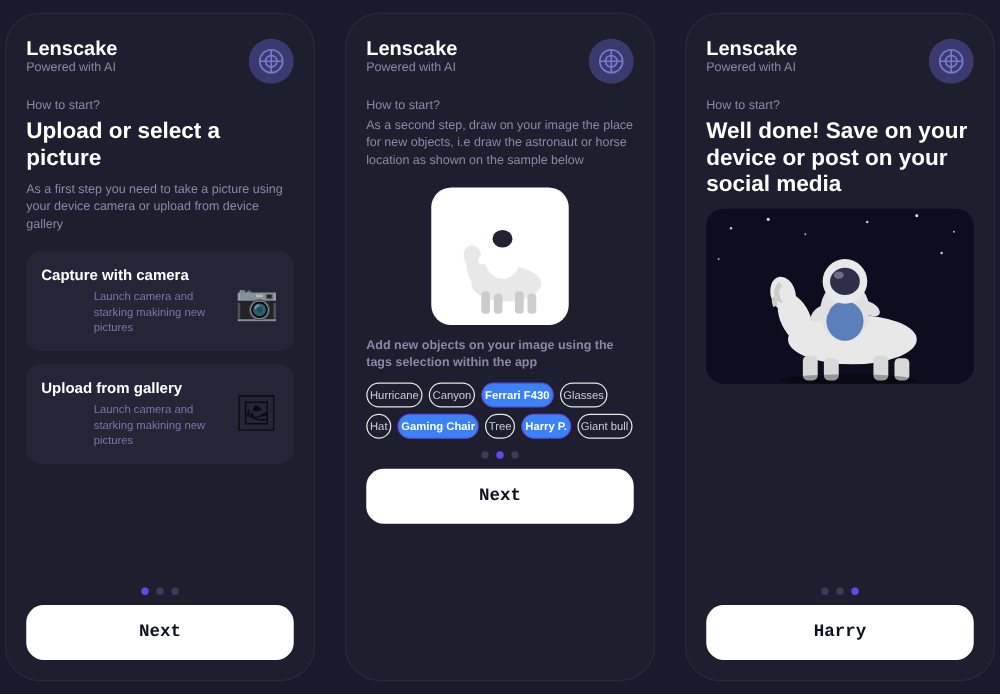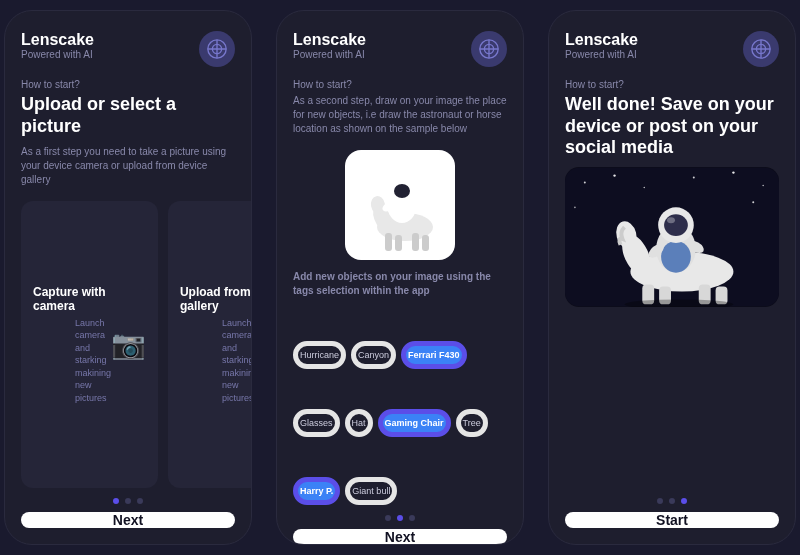--- a/index.html
+++ b/index.html
@@ -74,21 +74,21 @@
     }
     .description {
       color: #8888aa;
       font-size: 10px;
       line-height: 1.4;
       margin-bottom: 14px;
     }
     .content-area {
       flex: 1;
       display: flex;
-      flex-direction: row;
+      flex-direction: column;
       gap: 10px;
     }
     
     .option-card {
       background: #252538;
       border-radius: 12px;
       padding: 12px;
       display: flex;
       justify-content: space-between;
       align-items: center;
@@ -136,24 +136,23 @@
     .tags-container {
       display: flex;
       flex-wrap: wrap;
       gap: 5px;
     }
     .tag {
       padding: 4px 2px;
       border-radius: 20px;
       font-size: 9px;
       font-weight: 500;
-      border: 5px solid #e5e5e5;
+      border: 1px solid #e5e5e5;
       color: #ccccdd;
       background: transparent;
-      margin-top: 35px;
     }
     .tag.highlighted {
       background: #3b82f6;
       border-color: #5b4ee8;
       color: #ffffff;
       font-weight: bold;
     }
     
     .dots-container {
       display: flex;
@@ -169,25 +168,27 @@
     }
     .dot.active {
       background: #5b4ee8;
     }
     
     .next-btn {
       background: #ffffff;
       color: #111122;
       border: none;
       border-radius: 14px;
+      padding: 14px;
       width: 100%;
       font-size: 14px;
       font-weight: 700;
       cursor: pointer;
       text-align: center;
+      font-family: Liberation Mono, monospace;
     }
 
     
     .photo-result {
       width: 100%;
       height: 140px;
       border-radius: 14px;
       background: #0d0d1a;
       overflow: hidden;
       display: flex;
@@ -365,16 +366,16 @@
 
           <ellipse cx="115" cy="138" rx="55" ry="5" fill="#000000" opacity="0.3"></ellipse>
         </svg>
       </div>
     </div>
     <div class="dots-container">
       <div class="dot"></div>
       <div class="dot"></div>
       <div class="dot active"></div>
     </div>
-    <button class="next-btn">Start</button>
+    <button class="next-btn">Harry</button>
   </div>
 
 </div>
 
 </body></html>

